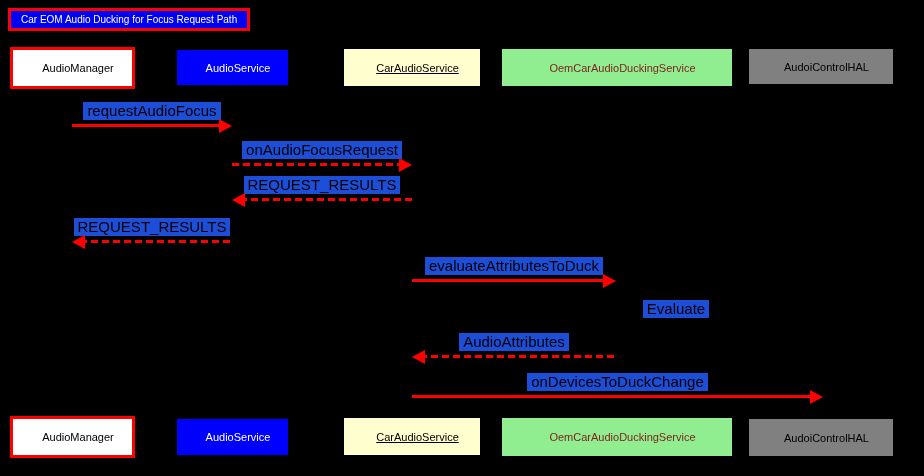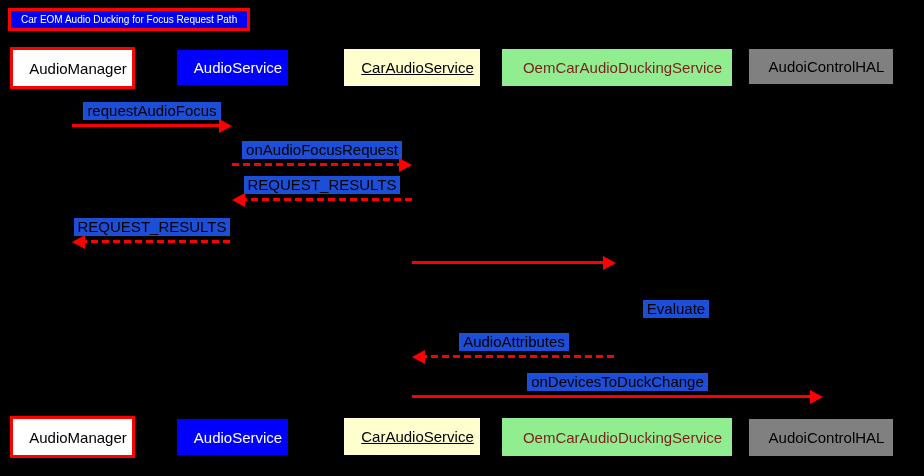--- a/index.html
+++ b/index.html
@@ -19,21 +19,21 @@
     background: #0000f2;
     border: 3px solid #ff0000;
     color: #ffffff;
     font-size: 10px;
     padding: 3px 10px;
     white-space: nowrap;
   }
   .participant {
     position: absolute;
     display: flex; align-items: center; justify-content: center;
-    font-size: 15px;
+    font-size: 11px;
     white-space: nowrap;
     padding-left: 11px;
   }
   .p-am  { background: #ffffff; color: #000000; border: 3px solid #ff0000; }
   .p-as  { background: #0000ff; color: #ffffff; text-align: right; }
   .p-cas { background: #fefece; color: #000000; text-decoration: underline; }
   .p-oem { background: #90ee90; color: #7f1d1d; }
   .p-hal { background: #808080; color: #000000; }
 
   .msg { position: absolute; }
@@ -108,20 +108,21 @@
 
   <div class="msg" style="left:72px; top:218px; width:160px;">
     <div class="msg-label-row"><span class="msg-label">REQUEST_RESULTS</span></div>
     <div class="arrow dashed left">
         <span class="line"></span>
         <span class="head"></span>
       </div>
   </div>
 
   <div class="msg" style="left:412px; top:257px; width:204px;">
+    <div class="msg-label-row"><span class="msg-label">evaluateAttributesToDuck</span></div>
     <div class="arrow solid right">
         <span class="line"></span>
         <span class="head"></span>
       </div>
   </div>
 
   <div class="msg" style="left:412px; top:333px; width:204px;">
     <div class="msg-label-row"><span class="msg-label">AudioAttributes</span></div>
     <div class="arrow dashed left">
         <span class="line"></span>

